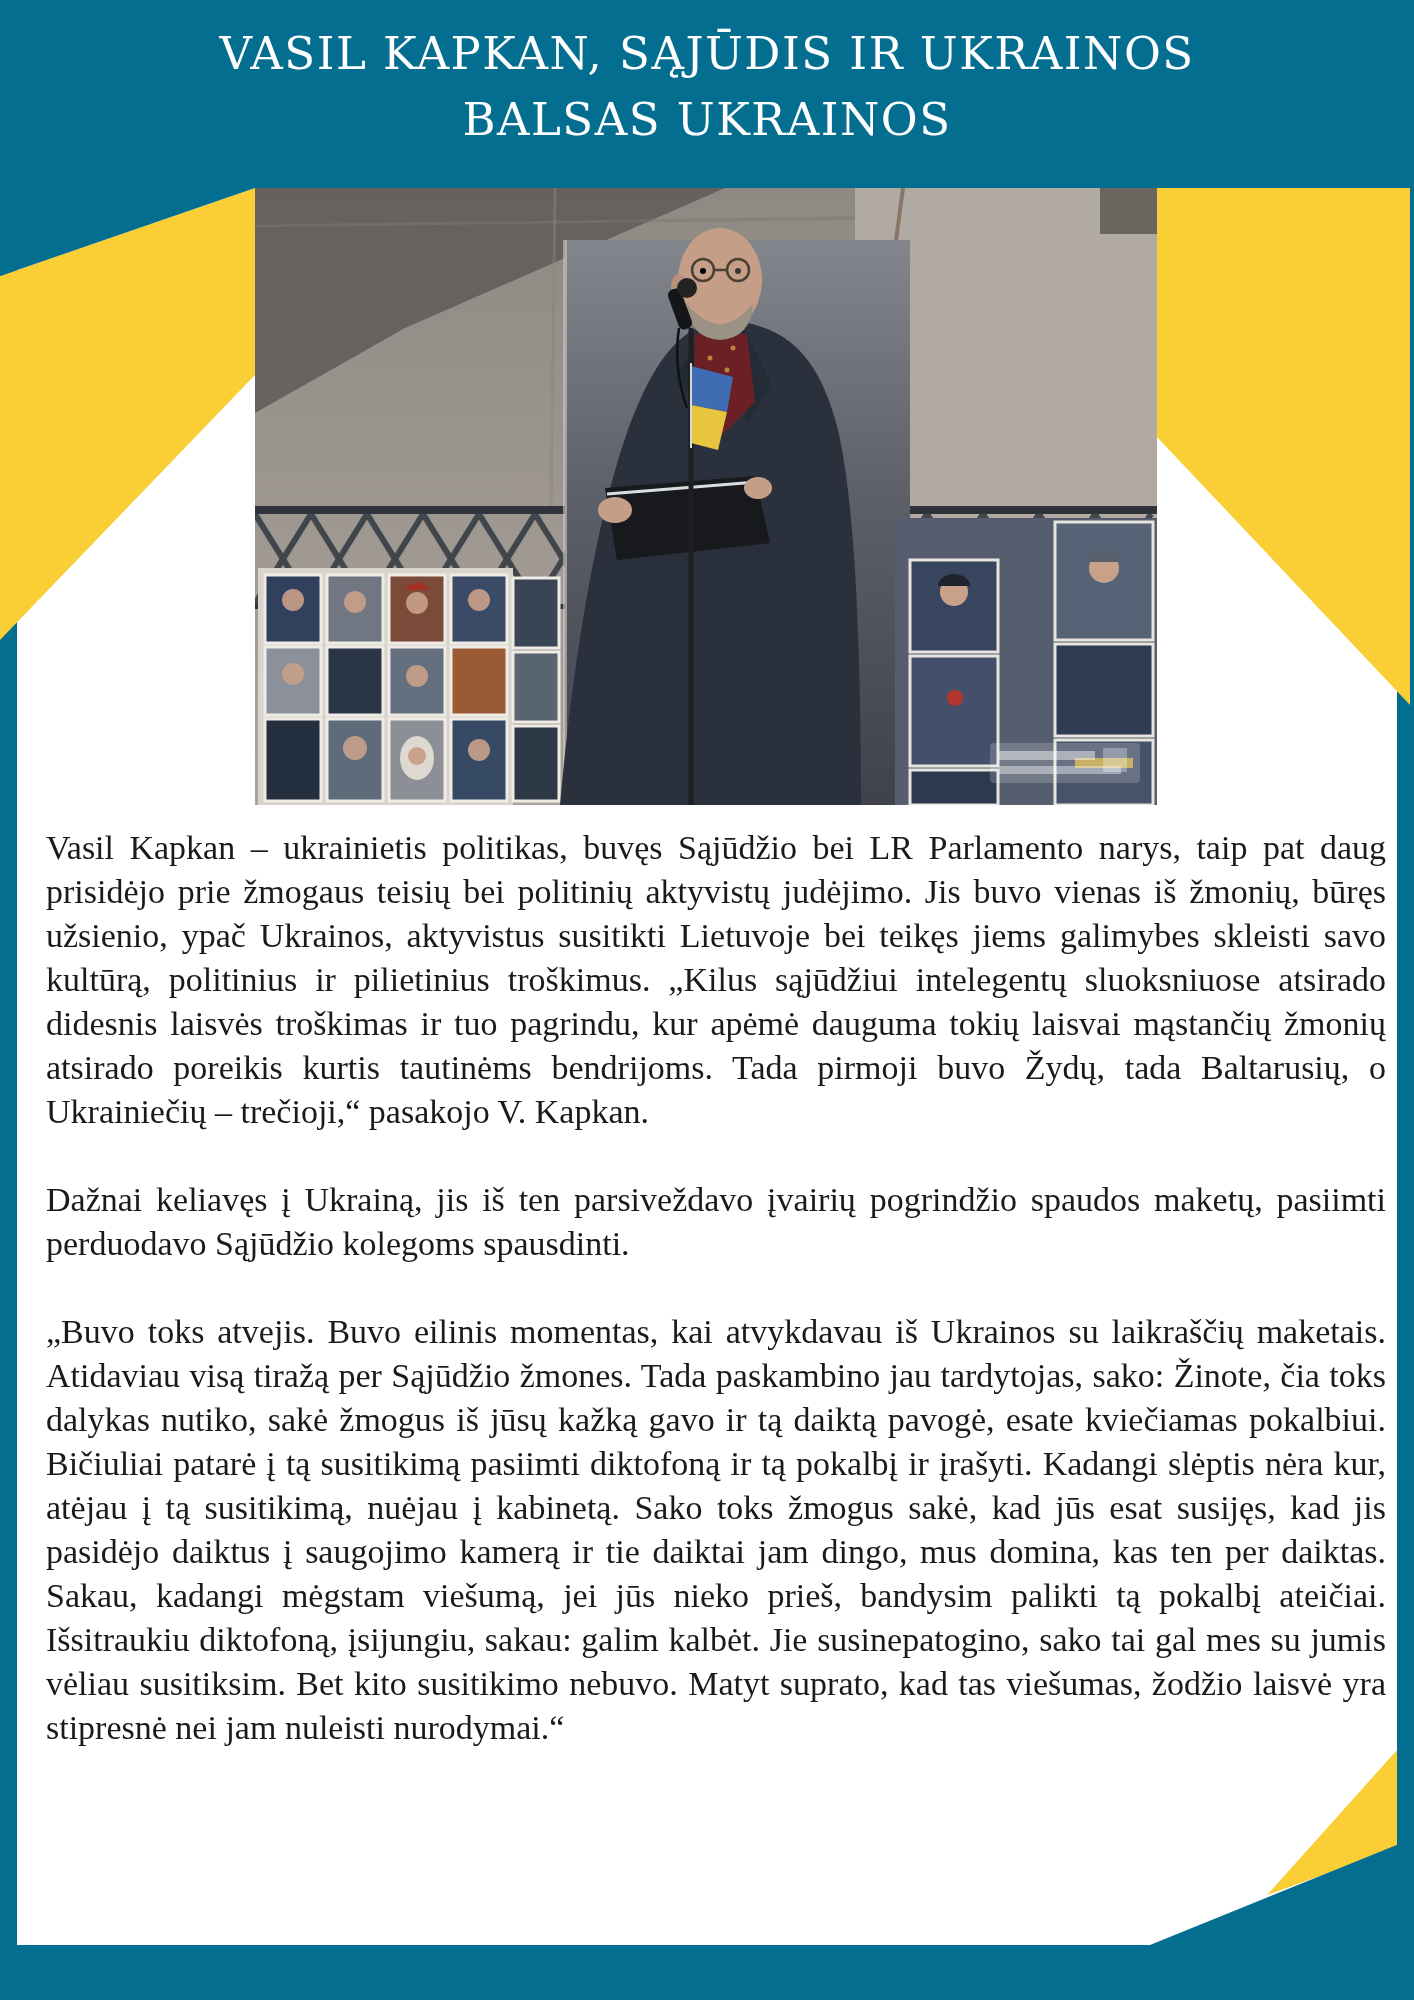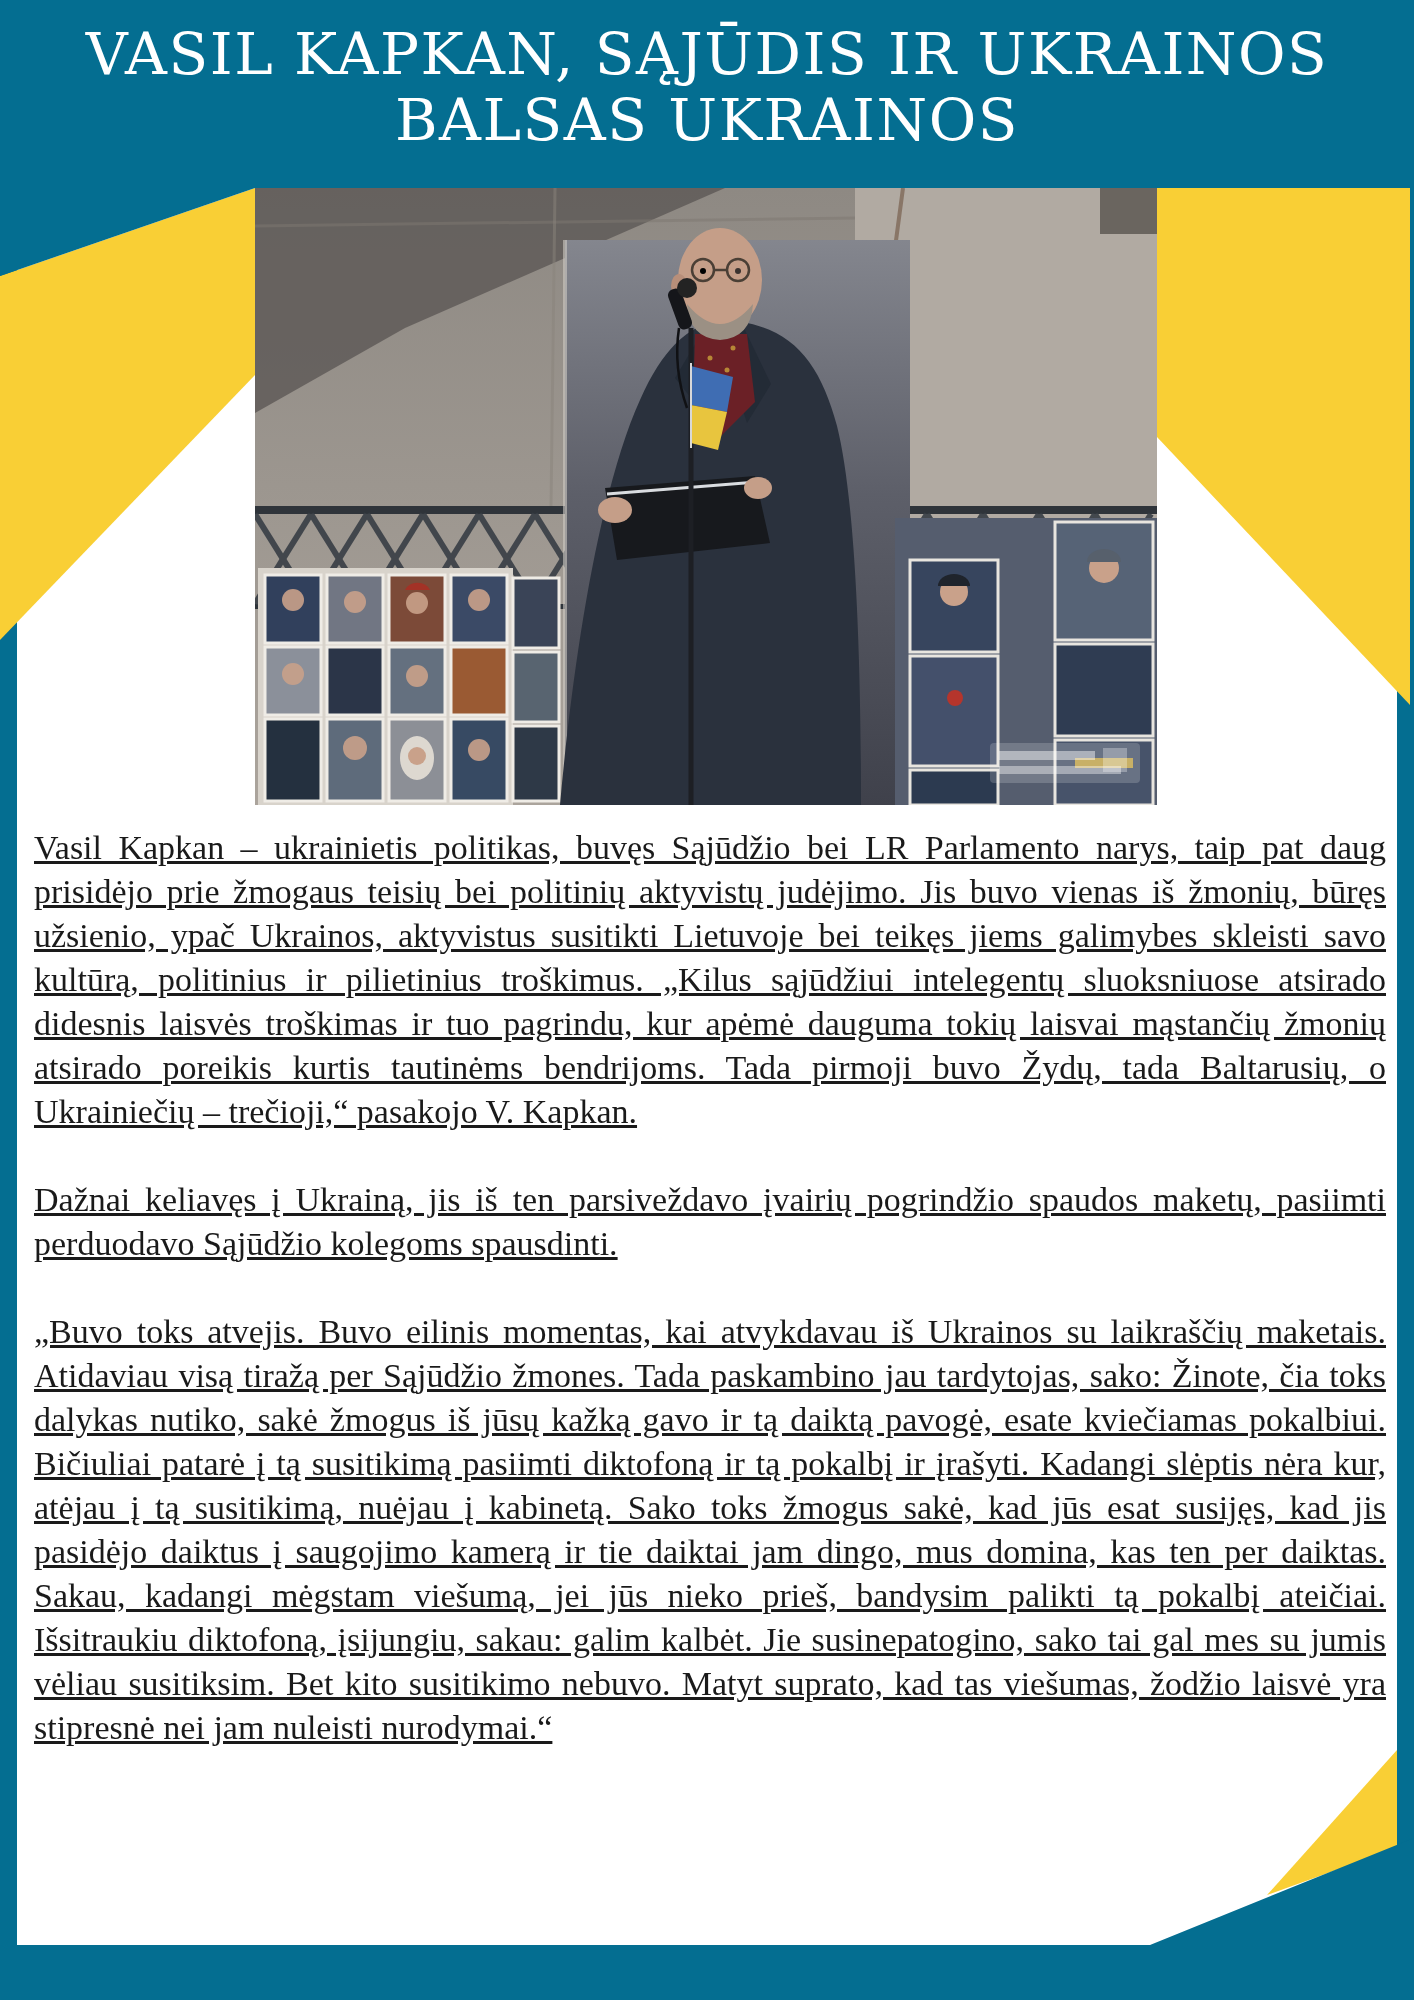--- a/index.html
+++ b/index.html
@@ -15,21 +15,21 @@
   .teal{fill:#046e91;}
   .yellow{fill:#f9cf35;}
 
   .title{
     position:absolute;
     left:0;top:21px;width:1414px;
     z-index:3;
     text-align:center;
     color:#ffffff;
     font-family:"DejaVu Serif", serif;
-    font-size:58px;
+    font-size:45px;
     letter-spacing:1.5px;
     line-height:66px;
     font-weight:400;
   }
   .title span{display:block;}
 
   .photo{
     position:absolute;
     left:255px;top:188px;width:902px;height:617px;
     z-index:2;
@@ -37,21 +37,21 @@
 
   .article{
     position:absolute;
     left:30px;top:826px;width:1356px;
     z-index:2;
     color:#1a1a1a;
     font-size:34px;
     line-height:44px;
     text-align:justify;
   }
-  .article p{margin:0 0 44px 4px;text-decoration:underline;}
+  .article p{margin:0 0 44px 16px;}
 </style>
 </head>
 <body>
 
 <div class="page">
 
   <svg class="bg" width="1414" height="2000" viewBox="0 0 1414 2000" aria-hidden="true">
     <rect x="0" y="188" width="17" height="1812" class="teal"></rect>
     <rect x="1397" y="188" width="17" height="1812" class="teal"></rect>
     <polygon points="255,188 255,375 0,640 0,276" class="yellow"></polygon>

